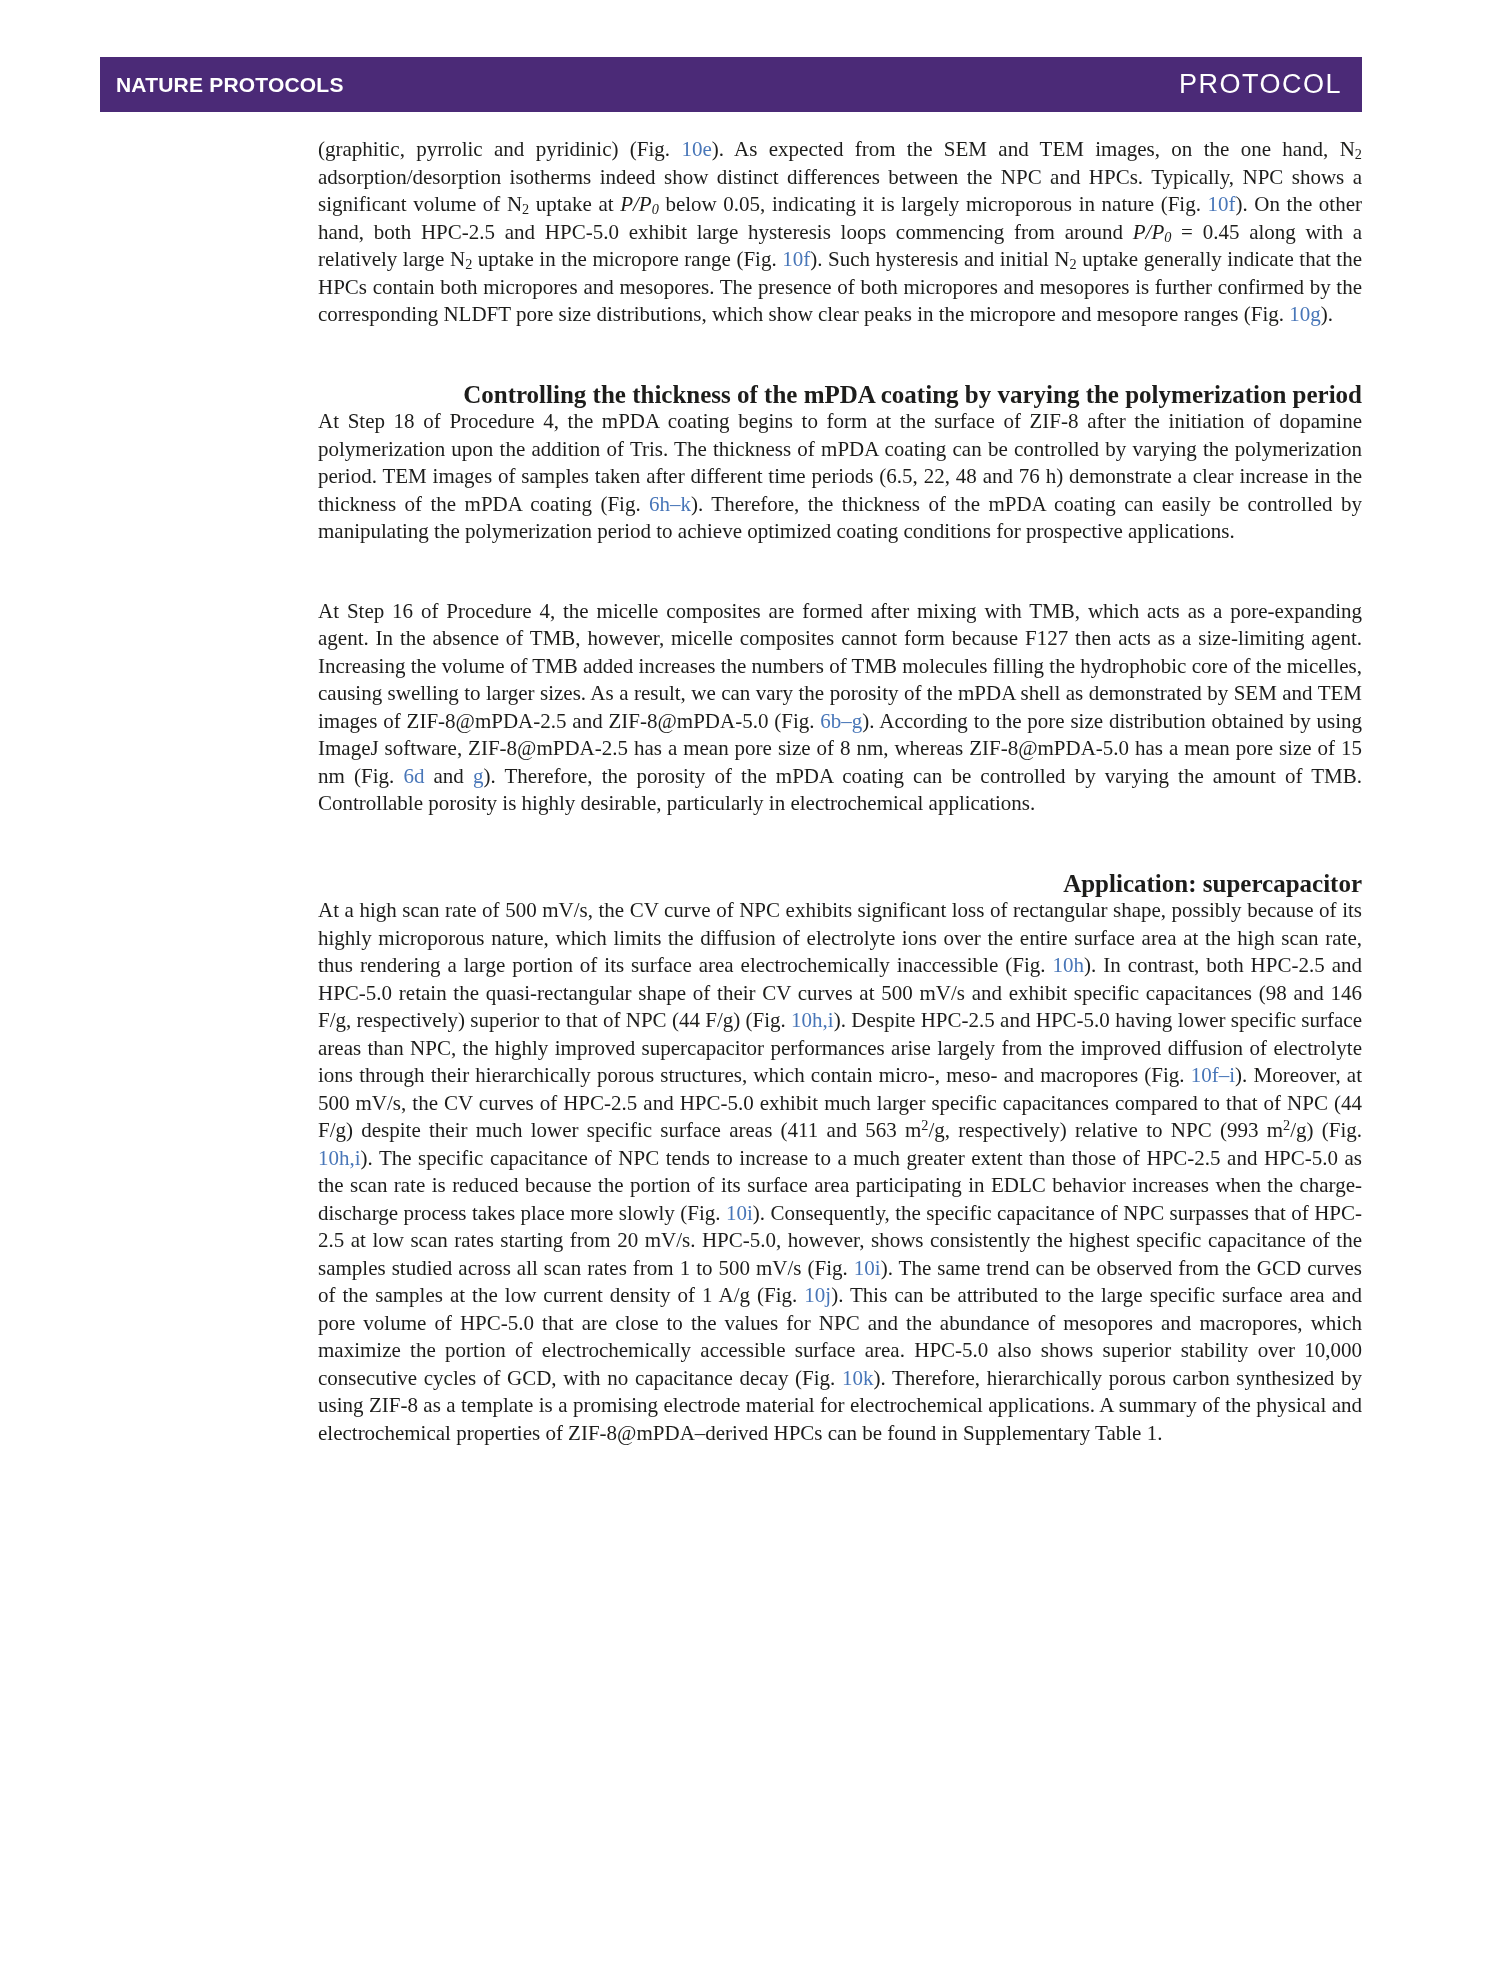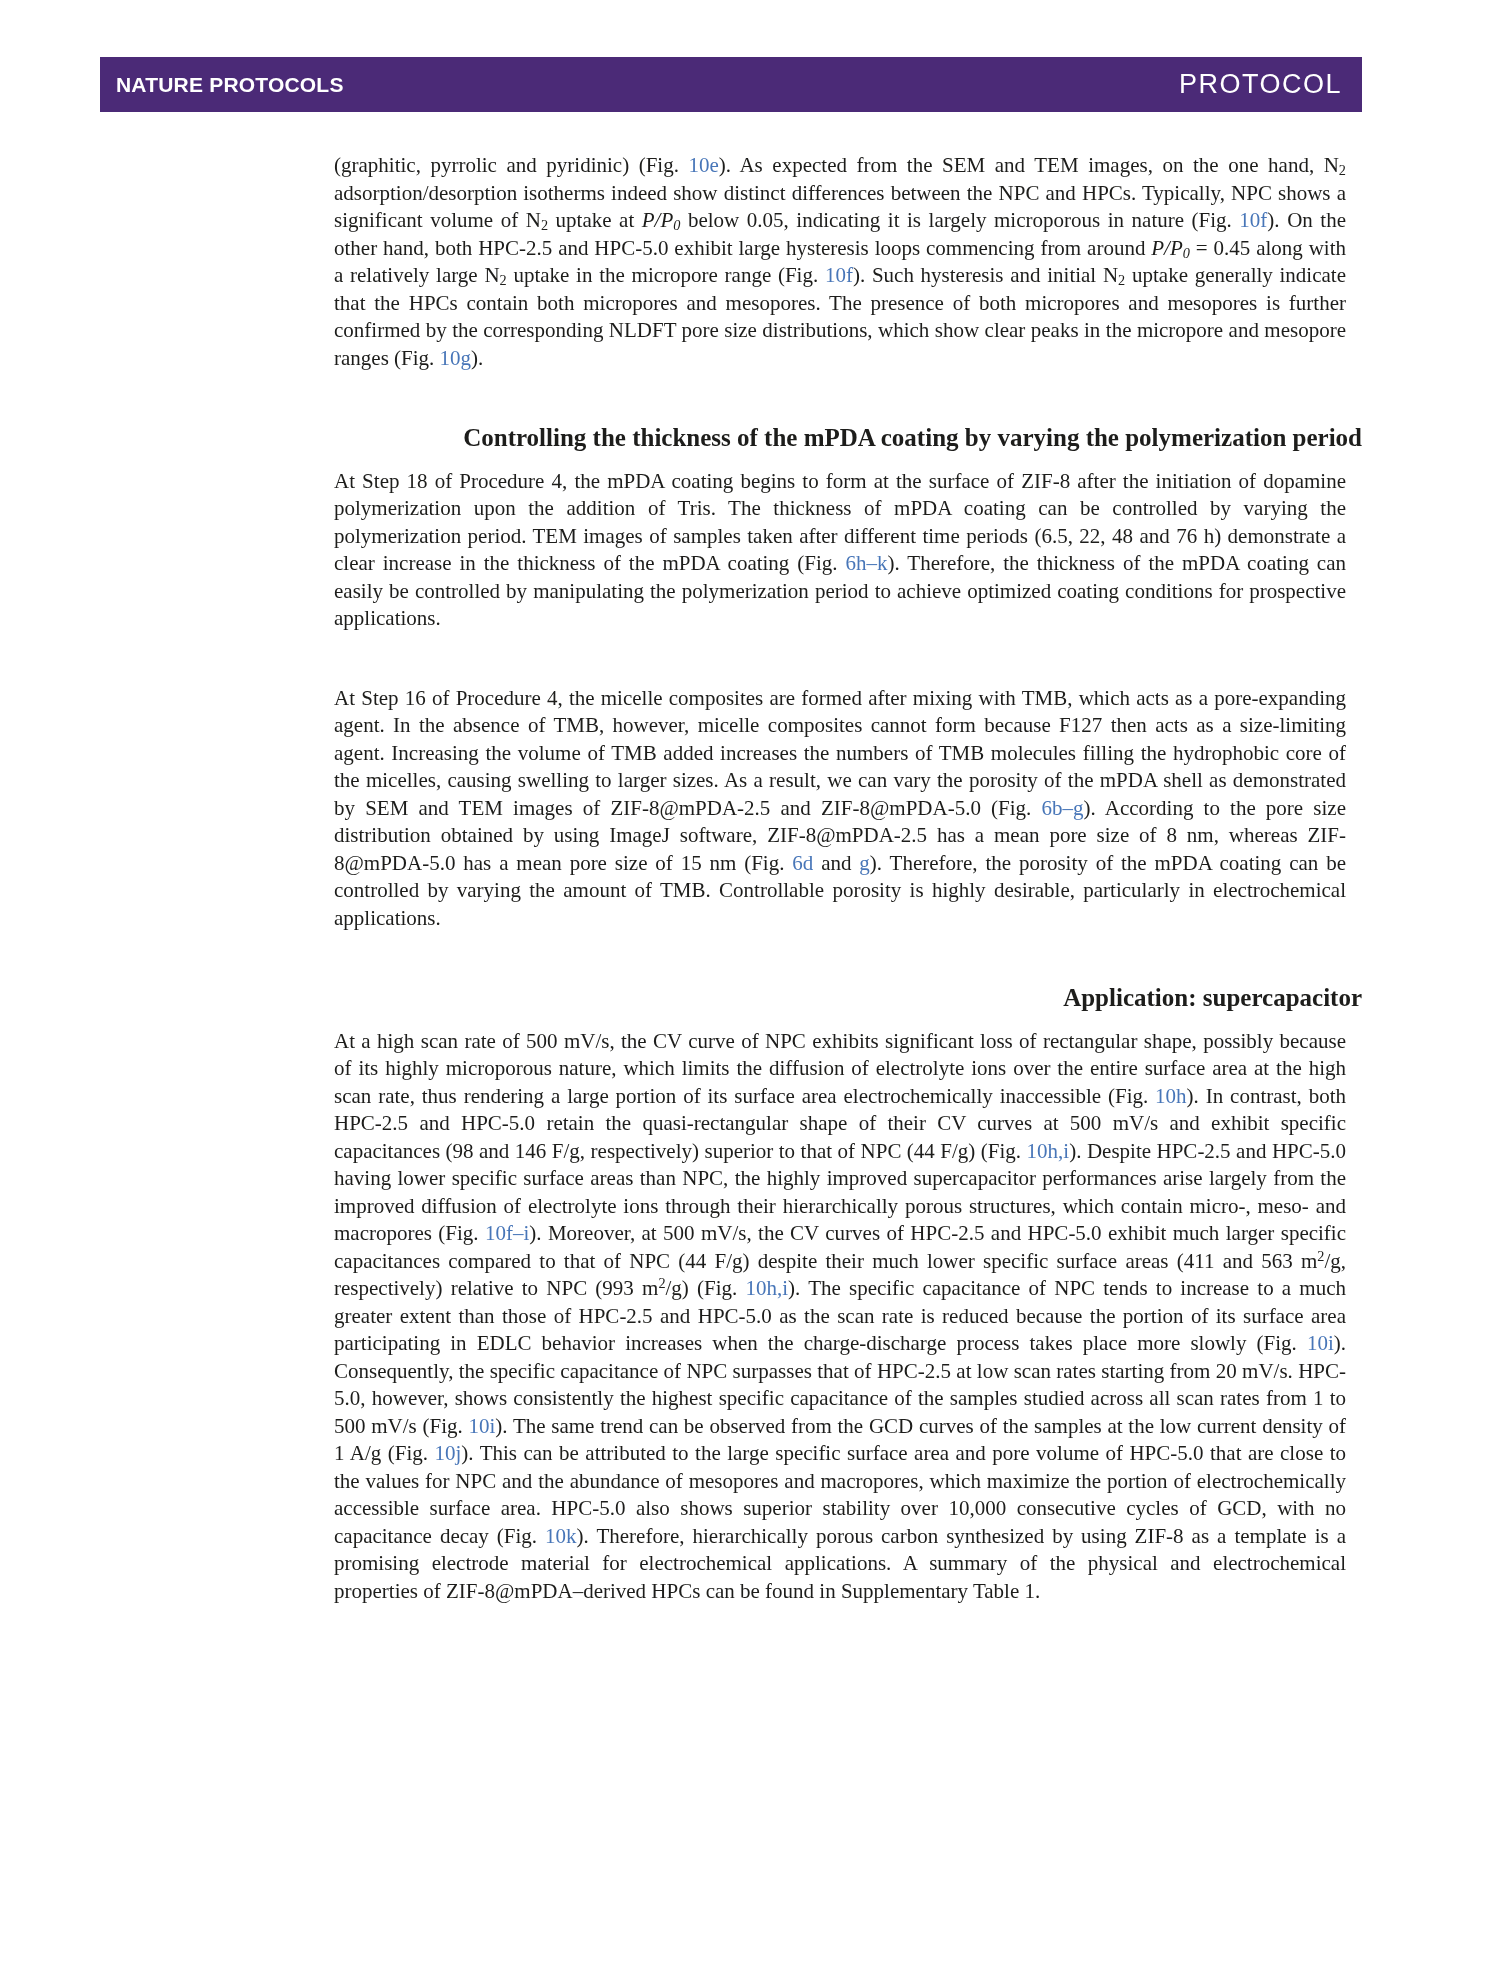--- a/index.html
+++ b/index.html
@@ -47,21 +47,21 @@
     text-align: justify;
   }
   .section { margin-top: 52px; }
   .section.first { margin-top: 0; }
   .sec-heading {
     font-size: 25px;
     font-weight: 700;
     margin: 0;
     text-align: right;
   }
-  .body-par { margin: 16px; }
+  .body-par { margin: 0; }
   .fig-link { color: #4876b8; text-decoration: none; cursor: pointer; }
   .it { font-style: italic; }
   .sb { font-size: 0.68em; vertical-align: -0.22em; line-height: 0; }
   .it.sb { font-style: italic; }
   .sp { font-size: 0.68em; vertical-align: 0.5em; line-height: 0; }
   .footer {
     position: absolute;
     left: 103px;
     top: 1845px;
     width: 1259px;

